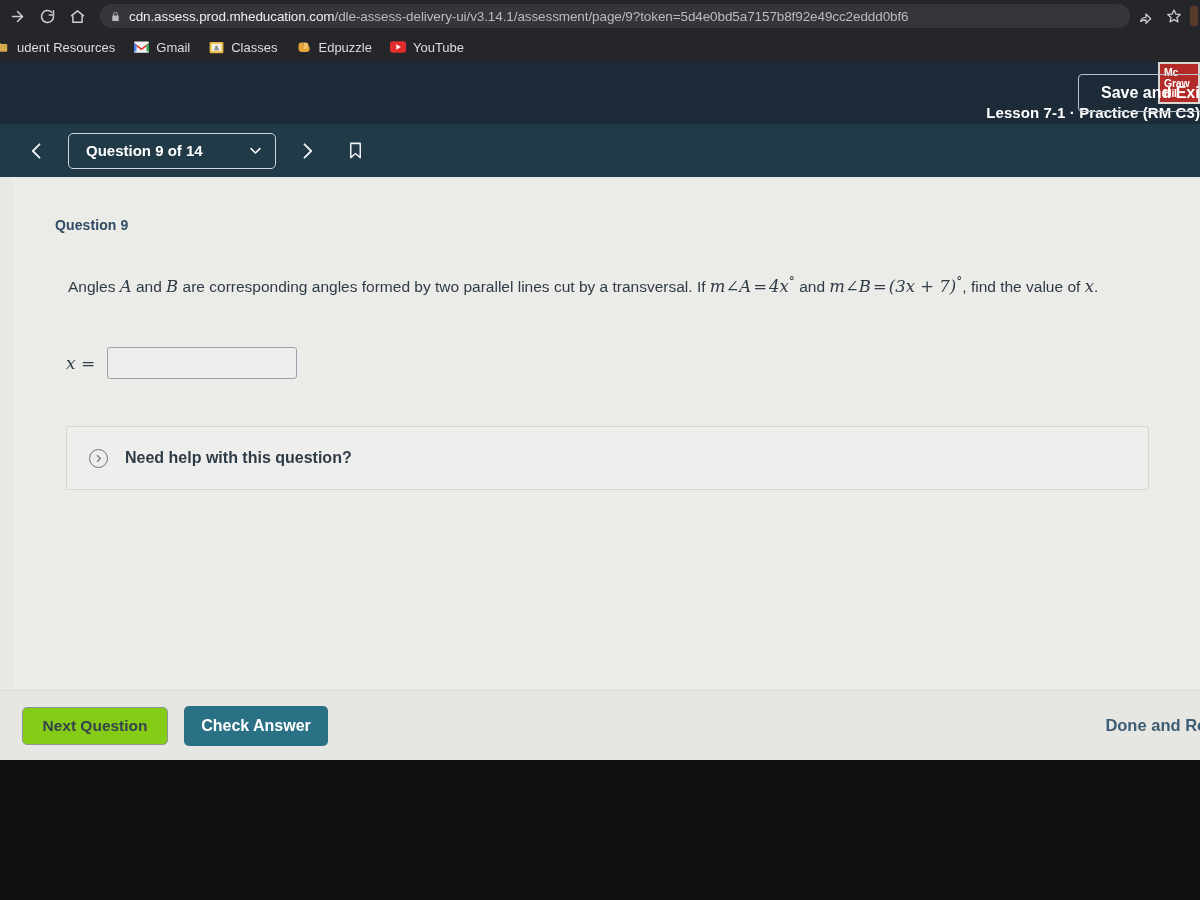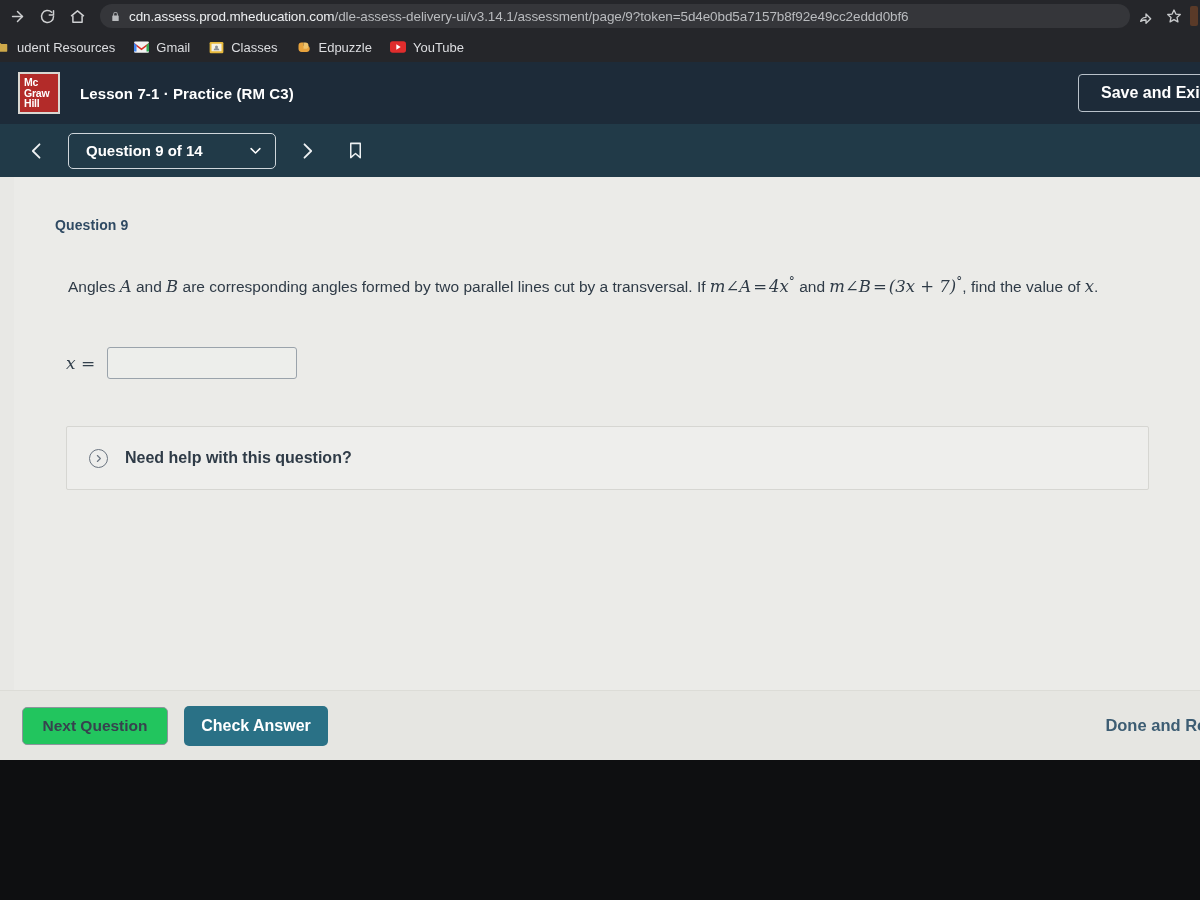--- a/index.html
+++ b/index.html
@@ -84,22 +84,23 @@
     position: absolute; left: 0; top: 62px;
     width: 1200px; height: 698px;
     background: #e9e9e6;
     overflow: hidden;
   }
 
   .app-header {
     position: relative;
     height: 62px;
     background: #1d2b39;
-    display: flex; align-items: center;
+    display: flex; align-items: flex-end;
     padding-left: 18px;
+    flex-direction: column;
   }
   .mh-logo {
     width: 42px; height: 42px;
     background: #b32b29;
     border: 2px solid #d9d7d2;
     display: flex; flex-direction: column;
     align-items: flex-start; justify-content: center;
     padding-left: 4px;
     flex: none;
   }
@@ -257,21 +258,21 @@
     background: #e6e6e2;
     display: flex; align-items: center;
     padding-left: 22px;
     border-top: 1px solid #dcdcd7;
   }
   .btn-outline {
     height: 38px;
     min-width: 146px;
     border: 1.4px solid #8d959d;
     border-radius: 5px;
-    background: #22c55e;
+    background: #84cc16;
     color: #37424e;
     font-size: 15.5px;
     font-weight: bold;
     font-family: "Liberation Sans", sans-serif;
   }
   .btn-primary {
     height: 40px;
     min-width: 144px;
     margin-left: 16px;
     border: none;

